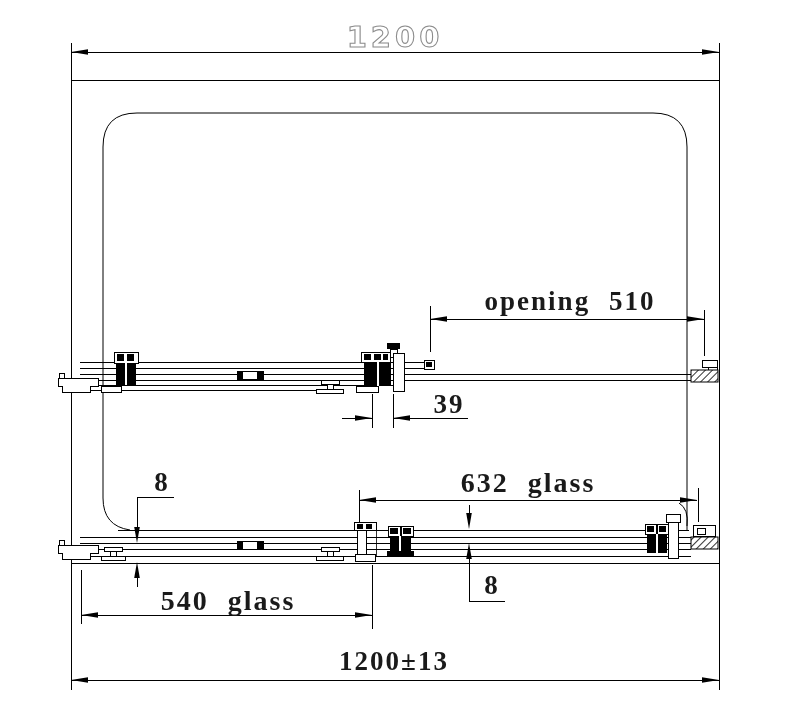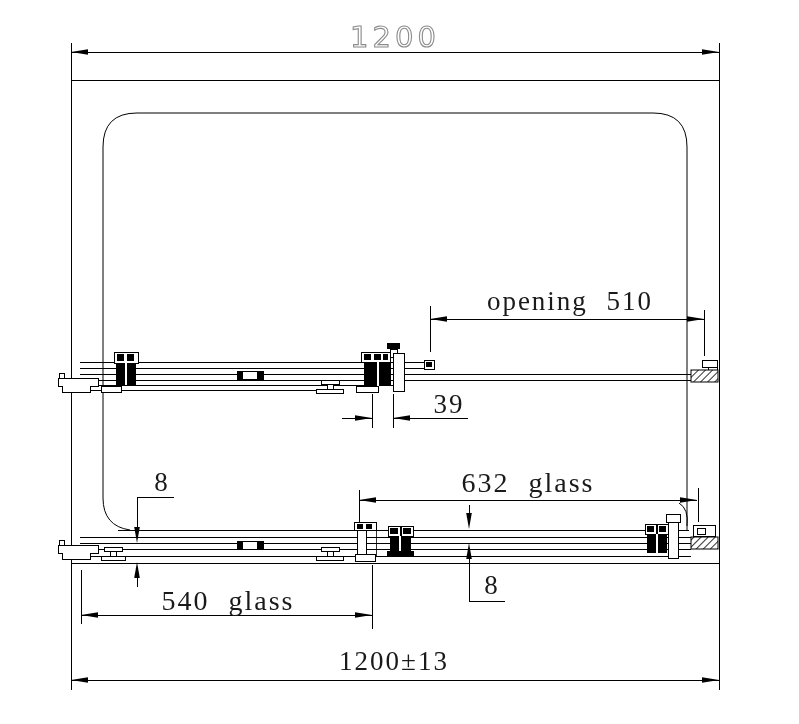--- a/index.html
+++ b/index.html
@@ -1,18 +1,19 @@
 <!DOCTYPE html>
 <html><head>
 <meta charset="utf-8">
 <style>
   html,body { margin:0; padding:0; background:#fff; }
   .stage {
     position:relative; width:799px; height:708px; background:#ffffff;
     font-family:"Liberation Serif", serif;
+    font-weight:bold;
   }
   svg { display:block; }
   .ln   { stroke:#000; stroke-width:1; fill:none; }
   .lnc  { stroke:#000; stroke-width:1; fill:none; shape-rendering:crispEdges; }
   .thin { stroke:#000; stroke-width:0.8; fill:none; shape-rendering:crispEdges; }
   .wht  { fill:#ffffff; stroke:#000; stroke-width:1; shape-rendering:crispEdges; }
   .blk  { fill:#000000; stroke:none; shape-rendering:crispEdges; }
   .arrow{ fill:#000; stroke:none; }
   .dim-label {
     font-family:"Liberation Serif", serif;

